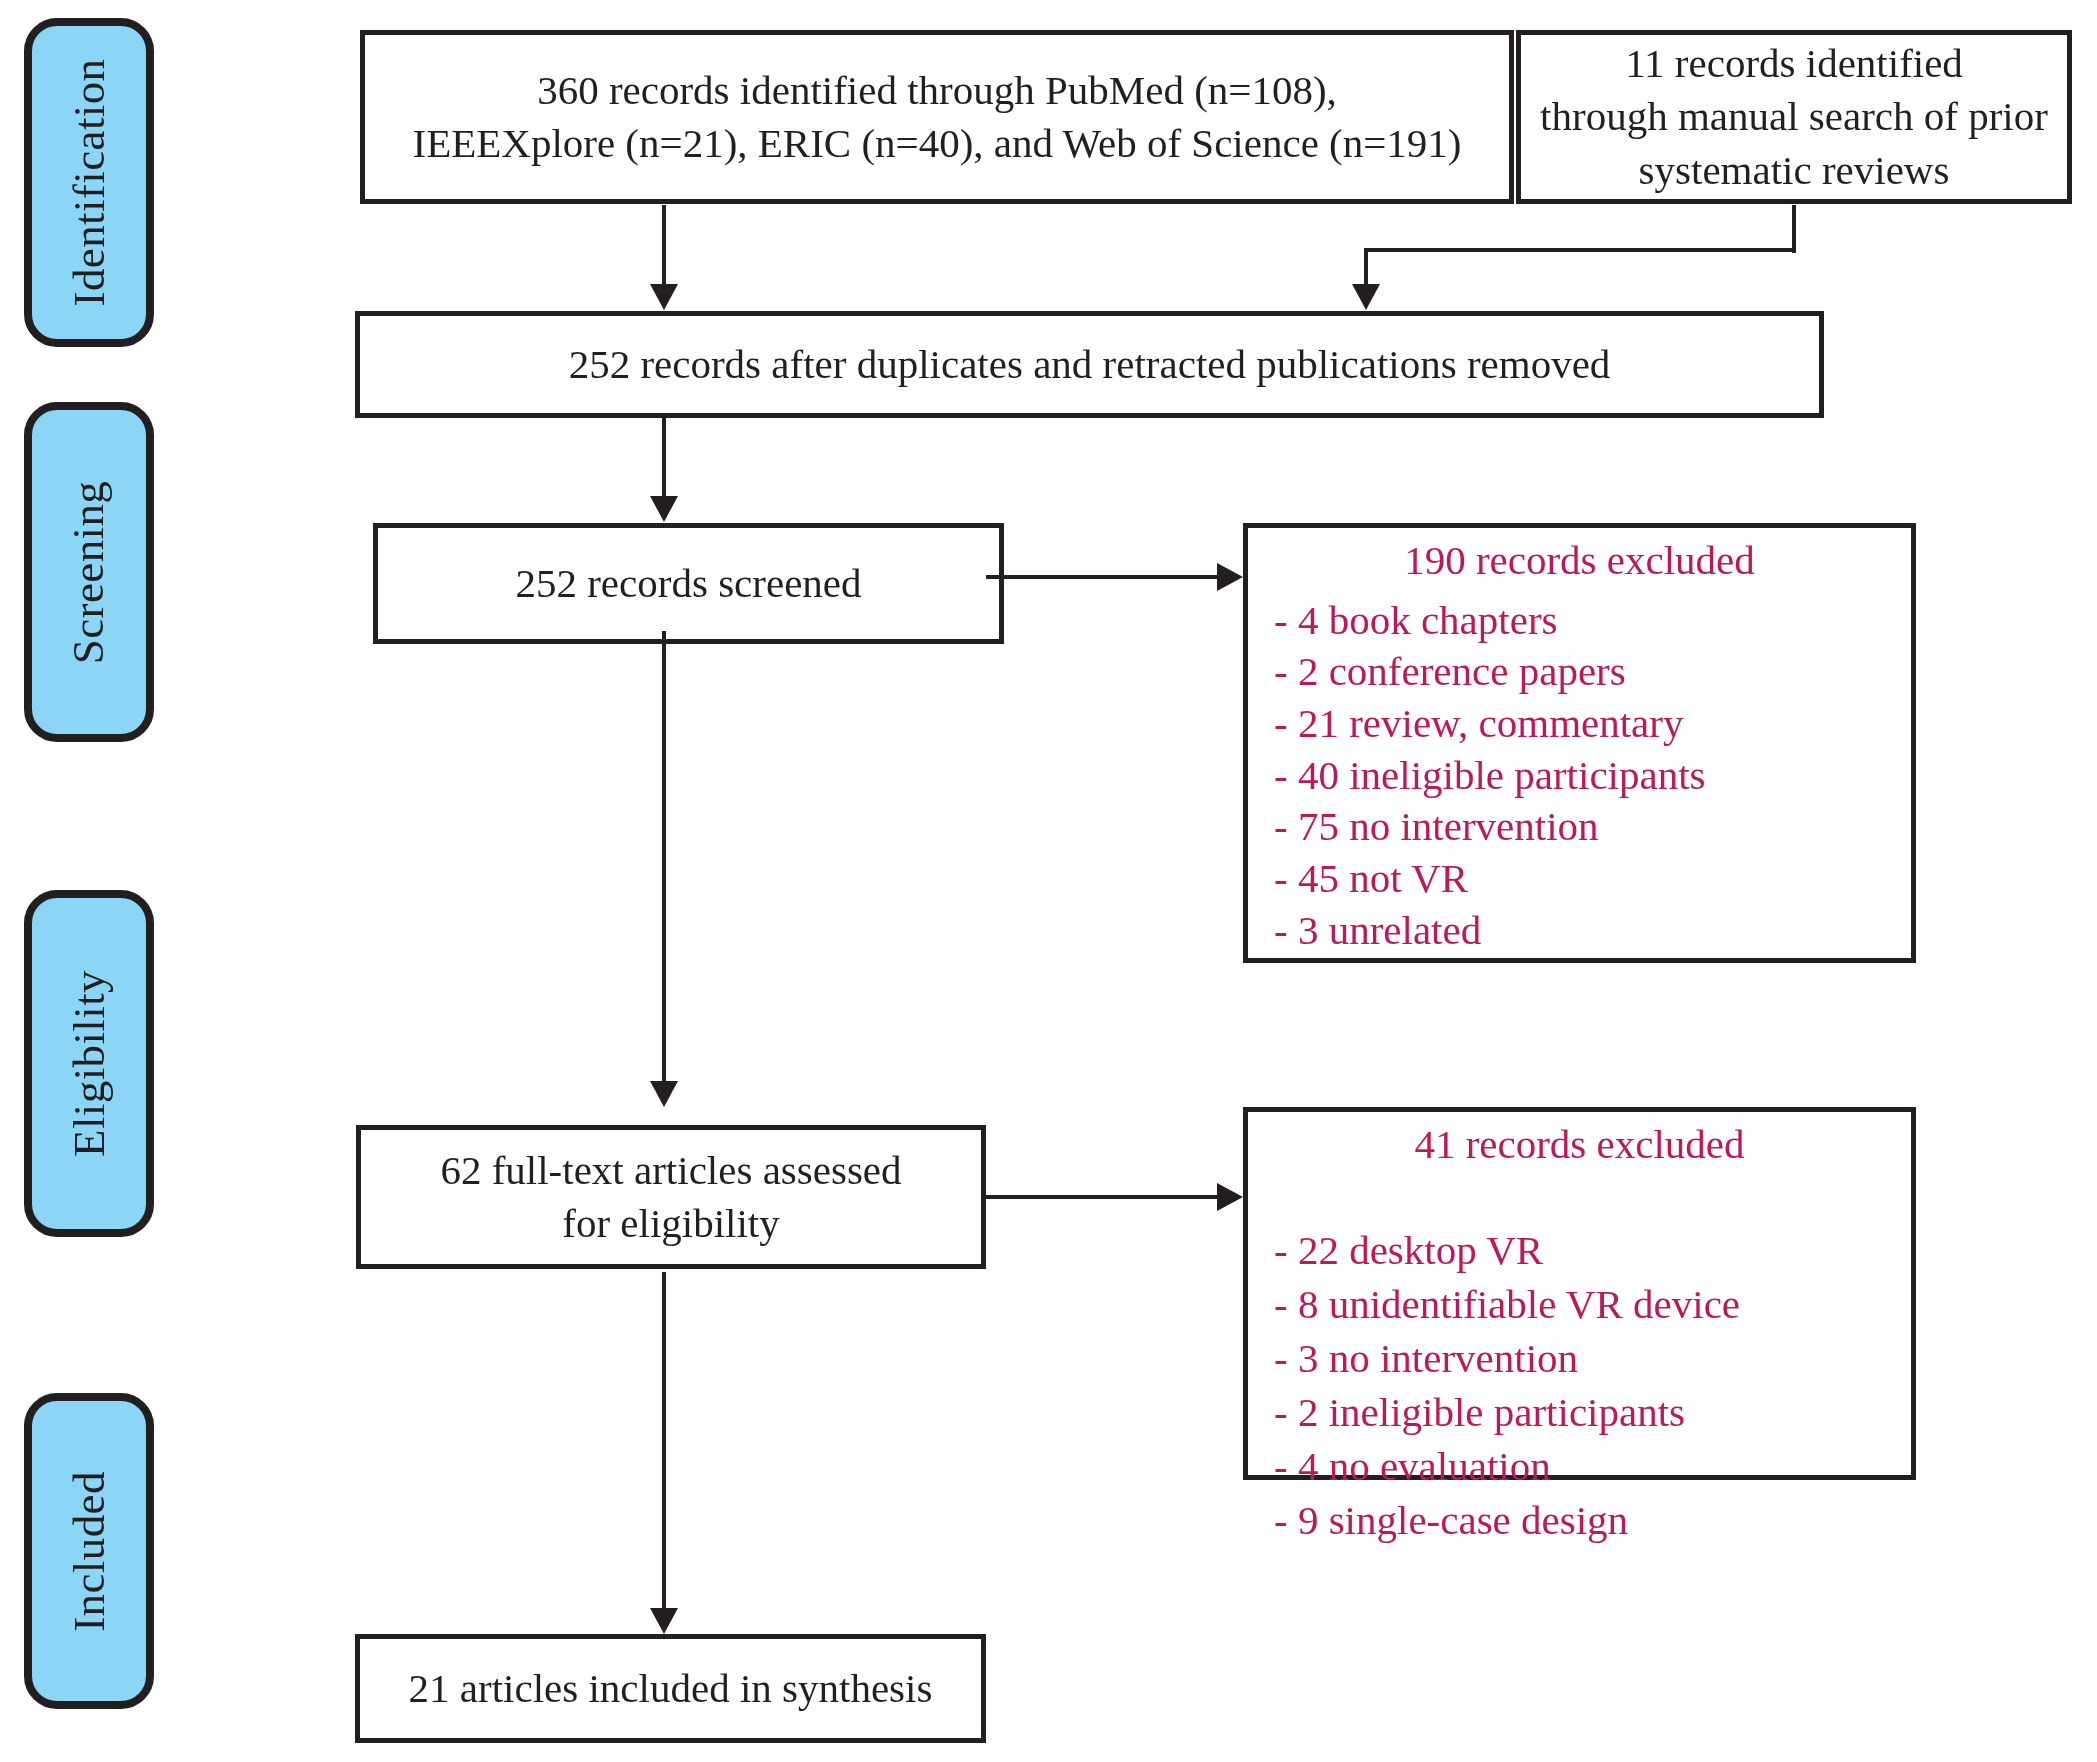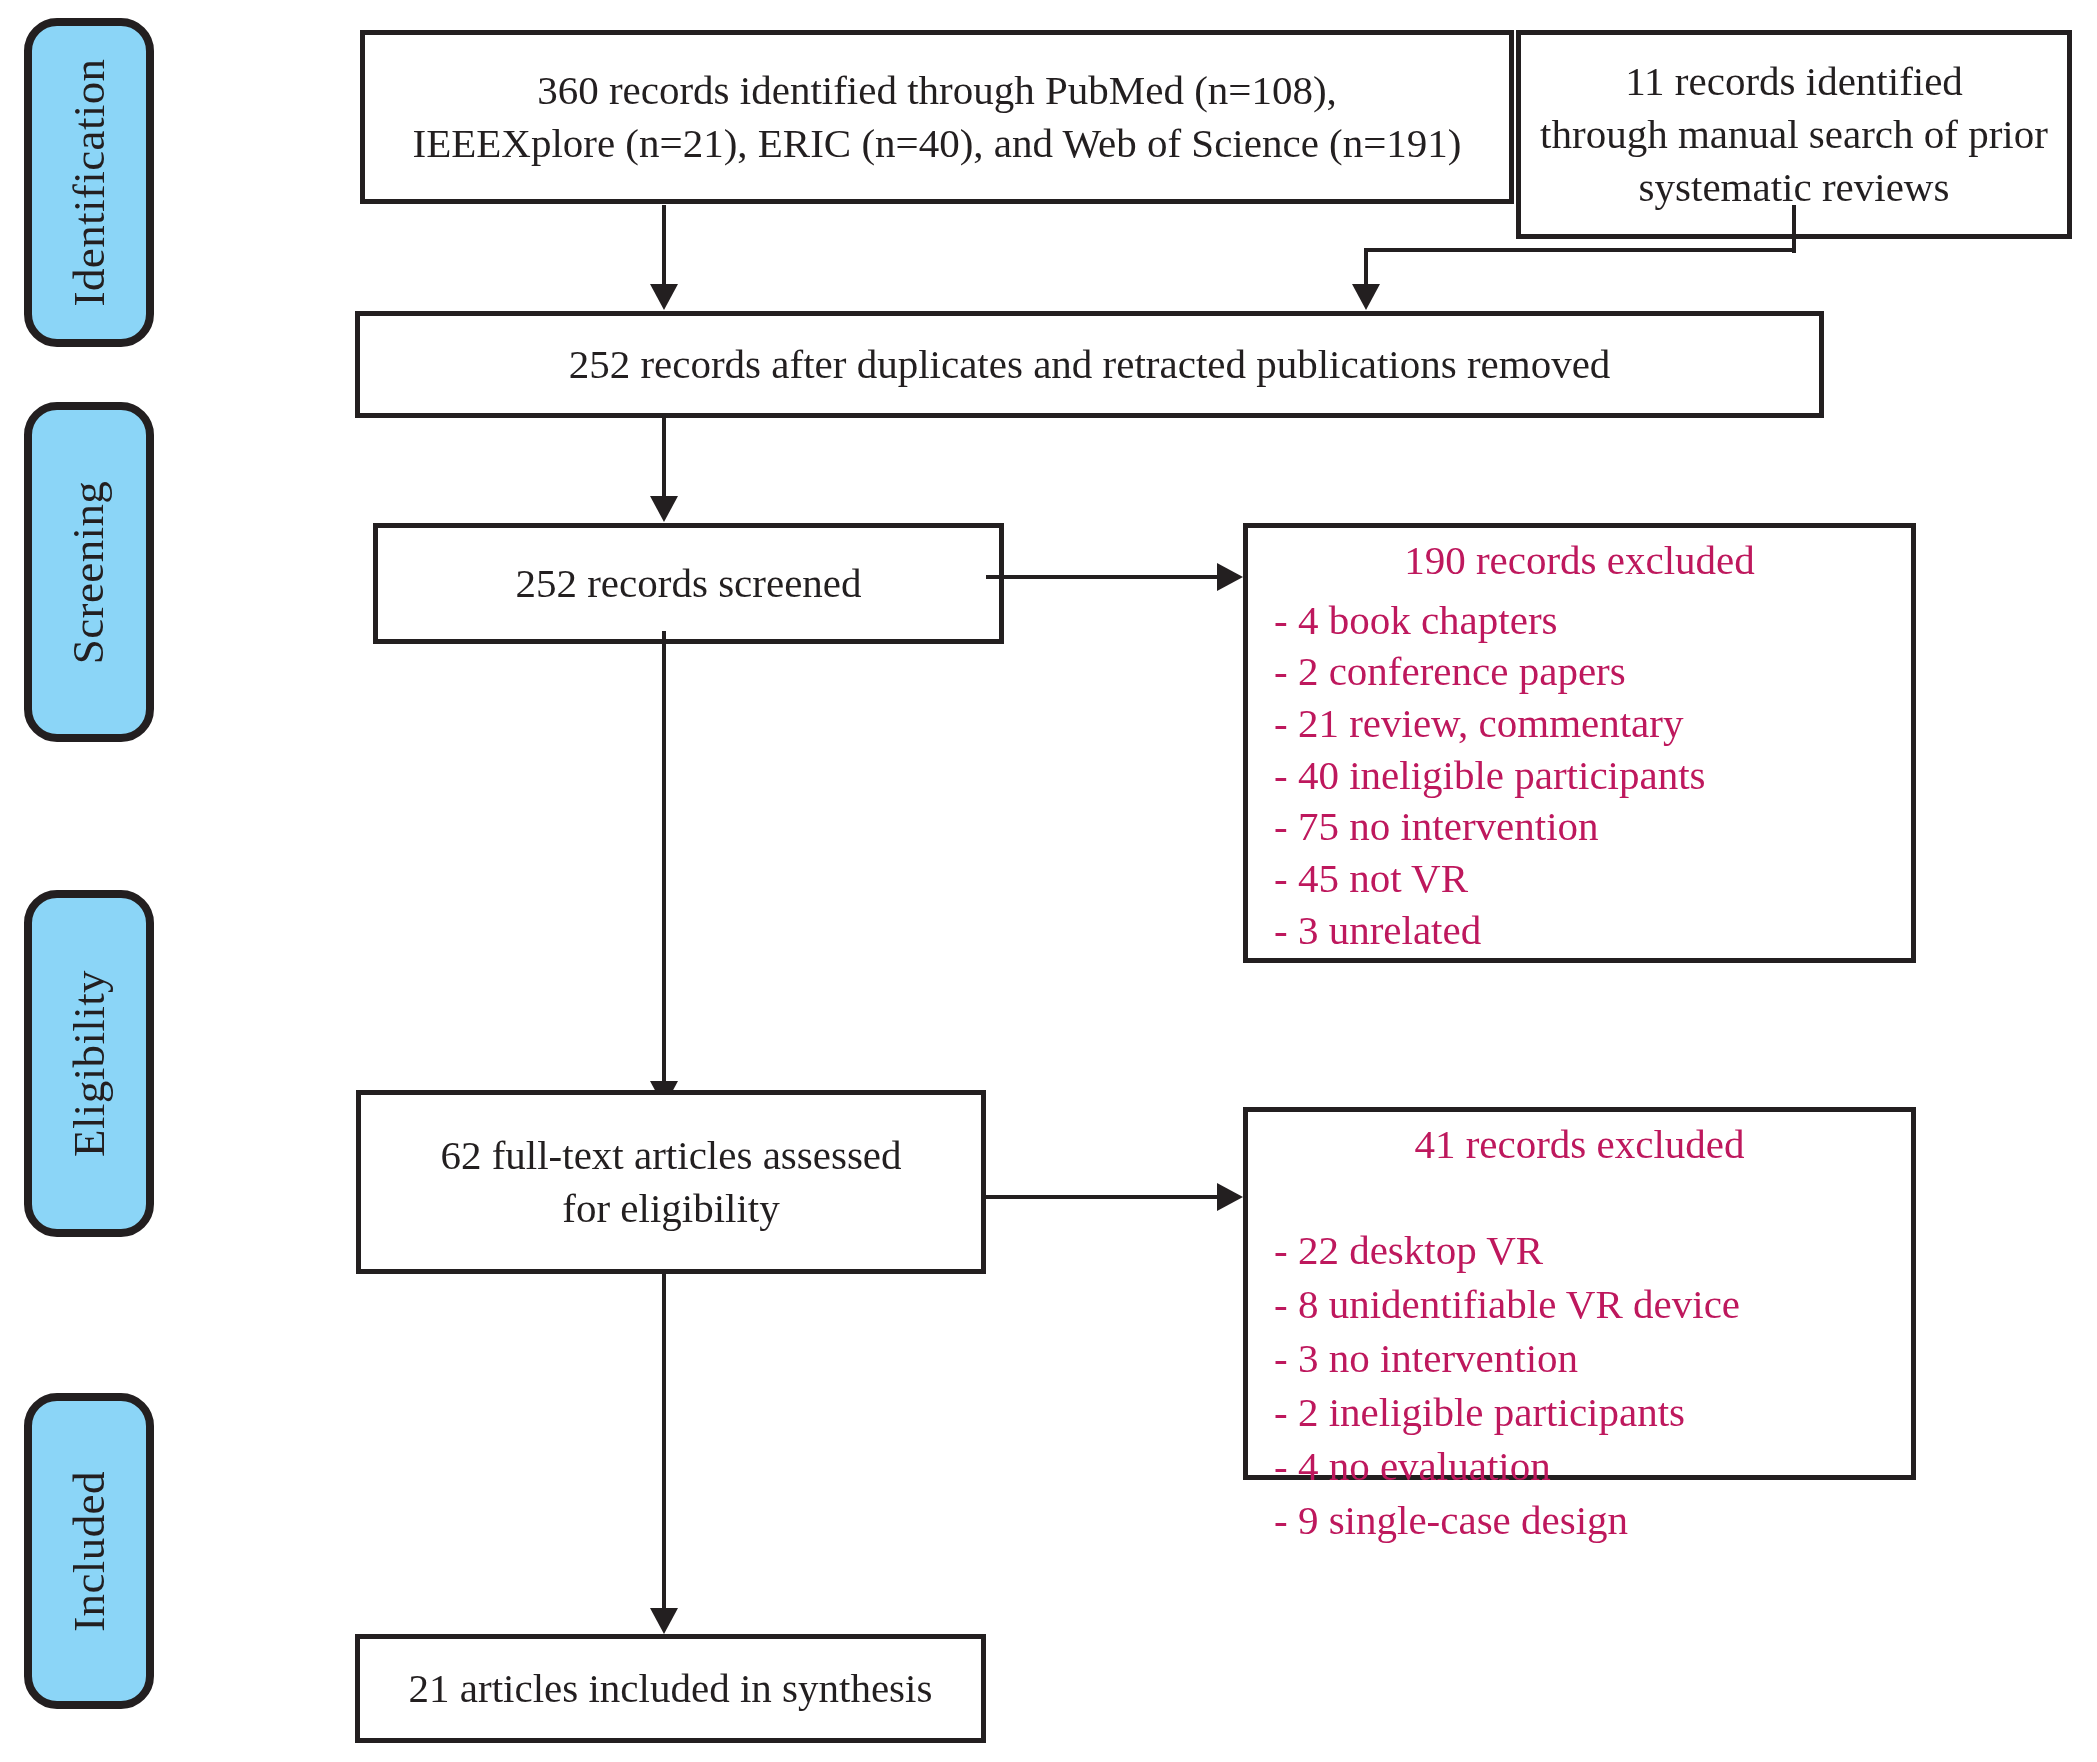--- a/index.html
+++ b/index.html
@@ -133,21 +133,21 @@
     <span class="stage-text">Included</span>
   </div>
 
   <div class="flow-box" style="left:360px; top:30px; width:1154px; height:174px;">
     <span class="box-text">
       <span>360 records identified through PubMed (n=108),</span><br>
       <span>IEEEXplore (n=21), ERIC (n=40), and Web of Science (n=191)</span>
     </span>
   </div>
 
-  <div class="flow-box" style="left:1516px; top:30px; width:556px; height:209px;">
+  <div class="flow-box" style="left:1516px; top:30px; width:556px; height:174px;">
     <span class="box-text">
       <span>11 records identified</span><br>
       <span>through manual search of prior</span><br>
       <span>systematic reviews</span>
     </span>
   </div>
 
   <div class="vline" style="left:662px; top:205px; height:81px;"></div>
   <div class="arrow-down" style="left:650px; top:284px;"></div>
 
@@ -179,21 +179,21 @@
       <li>- 40 ineligible participants</li>
       <li>- 75 no intervention</li>
       <li>- 45 not VR</li>
       <li>- 3 unrelated</li>
     </ul>
   </div>
 
   <div class="vline" style="left:662px; top:631px; height:452px;"></div>
   <div class="arrow-down" style="left:650px; top:1081px;"></div>
 
-  <div class="flow-box" style="left:356px; top:1090px; width:630px; height:184px;">
+  <div class="flow-box" style="left:356px; top:1125px; width:630px; height:144px;">
     <span class="box-text">
       <span>62 full-text articles assessed</span><br>
       <span>for eligibility</span>
     </span>
   </div>
 
   <div class="hline" style="left:986px; top:1195px; width:233px;"></div>
   <div class="arrow-right" style="left:1217px; top:1183px;"></div>
 
   <div class="excl-box excl-6" style="left:1243px; top:1107px; width:673px; height:373px;gap:44px;">

